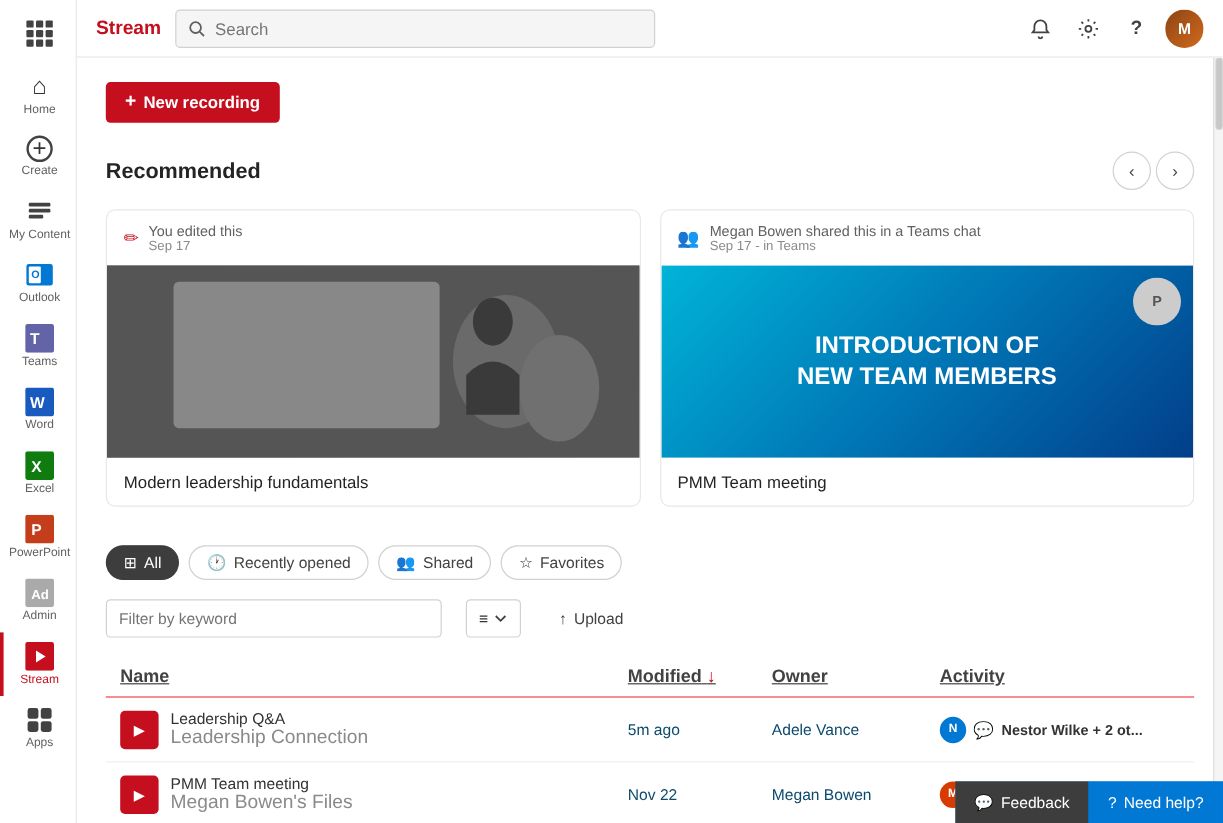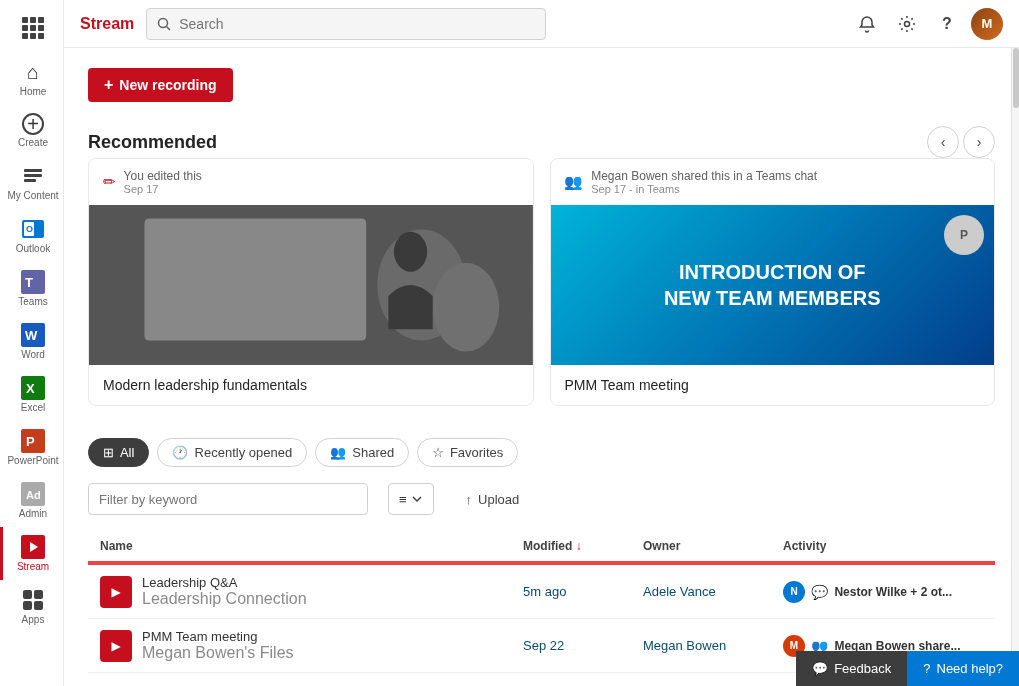--- a/index.html
+++ b/index.html
@@ -124,20 +124,21 @@
       align-items: center;
       gap: 6px;
       margin-bottom: 24px;
     }
 
     
     .section-header {
       display: flex;
       align-items: center;
       justify-content: space-between;
+      margin-bottom: 16px;
     }
     .section-title {
       font-size: 18px;
       font-weight: 600;
       color: #242424;
     }
     .nav-arrows {
       display: flex;
       gap: 4px;
     }
@@ -251,24 +252,25 @@
       font-size: 13px;
       color: #424242;
       font-weight: 500;
     }
 
     
     .table-header {
       display: grid;
       grid-template-columns: 2fr 120px 140px 200px;
       padding: 8px 12px;
-      border-bottom: 4px solid #ef4444;
-      font-size: 12px;
+      border-bottom: 1px solid #ef4444;
+      font-size: 15px;
       font-weight: 600;
       color: #424242;
+      text-decoration: underline;
     }
     .table-row {
       display: grid;
       grid-template-columns: 2fr 120px 140px 200px;
       padding: 10px 12px;
       border-bottom: 1px solid #f0f0f0;
       align-items: center;
       cursor: pointer;
     }
     .table-name-cell {
@@ -674,21 +676,21 @@
       </div>
 
       <div class="table-row">
         <div class="table-name-cell">
           <div class="video-thumb">▶</div>
           <div class="name-info">
             <div class="primary">PMM Team meeting</div>
             <div class="secondary">Megan Bowen's Files</div>
           </div>
         </div>
-        <div class="cell-text">Sep 22</div>
+        <div class="cell-text">Nov 22</div>
         <div class="cell-text">Megan Bowen</div>
         <div class="activity-cell">
           <div class="activity-avatar" style="background:#d83b01;">M</div>
           <span style="font-size:14px;">👥</span>
           <span style="font-weight:600;font-size:12px;">Megan Bowen share...</span>
         </div>
       </div>
 
       <div class="table-row">
 

